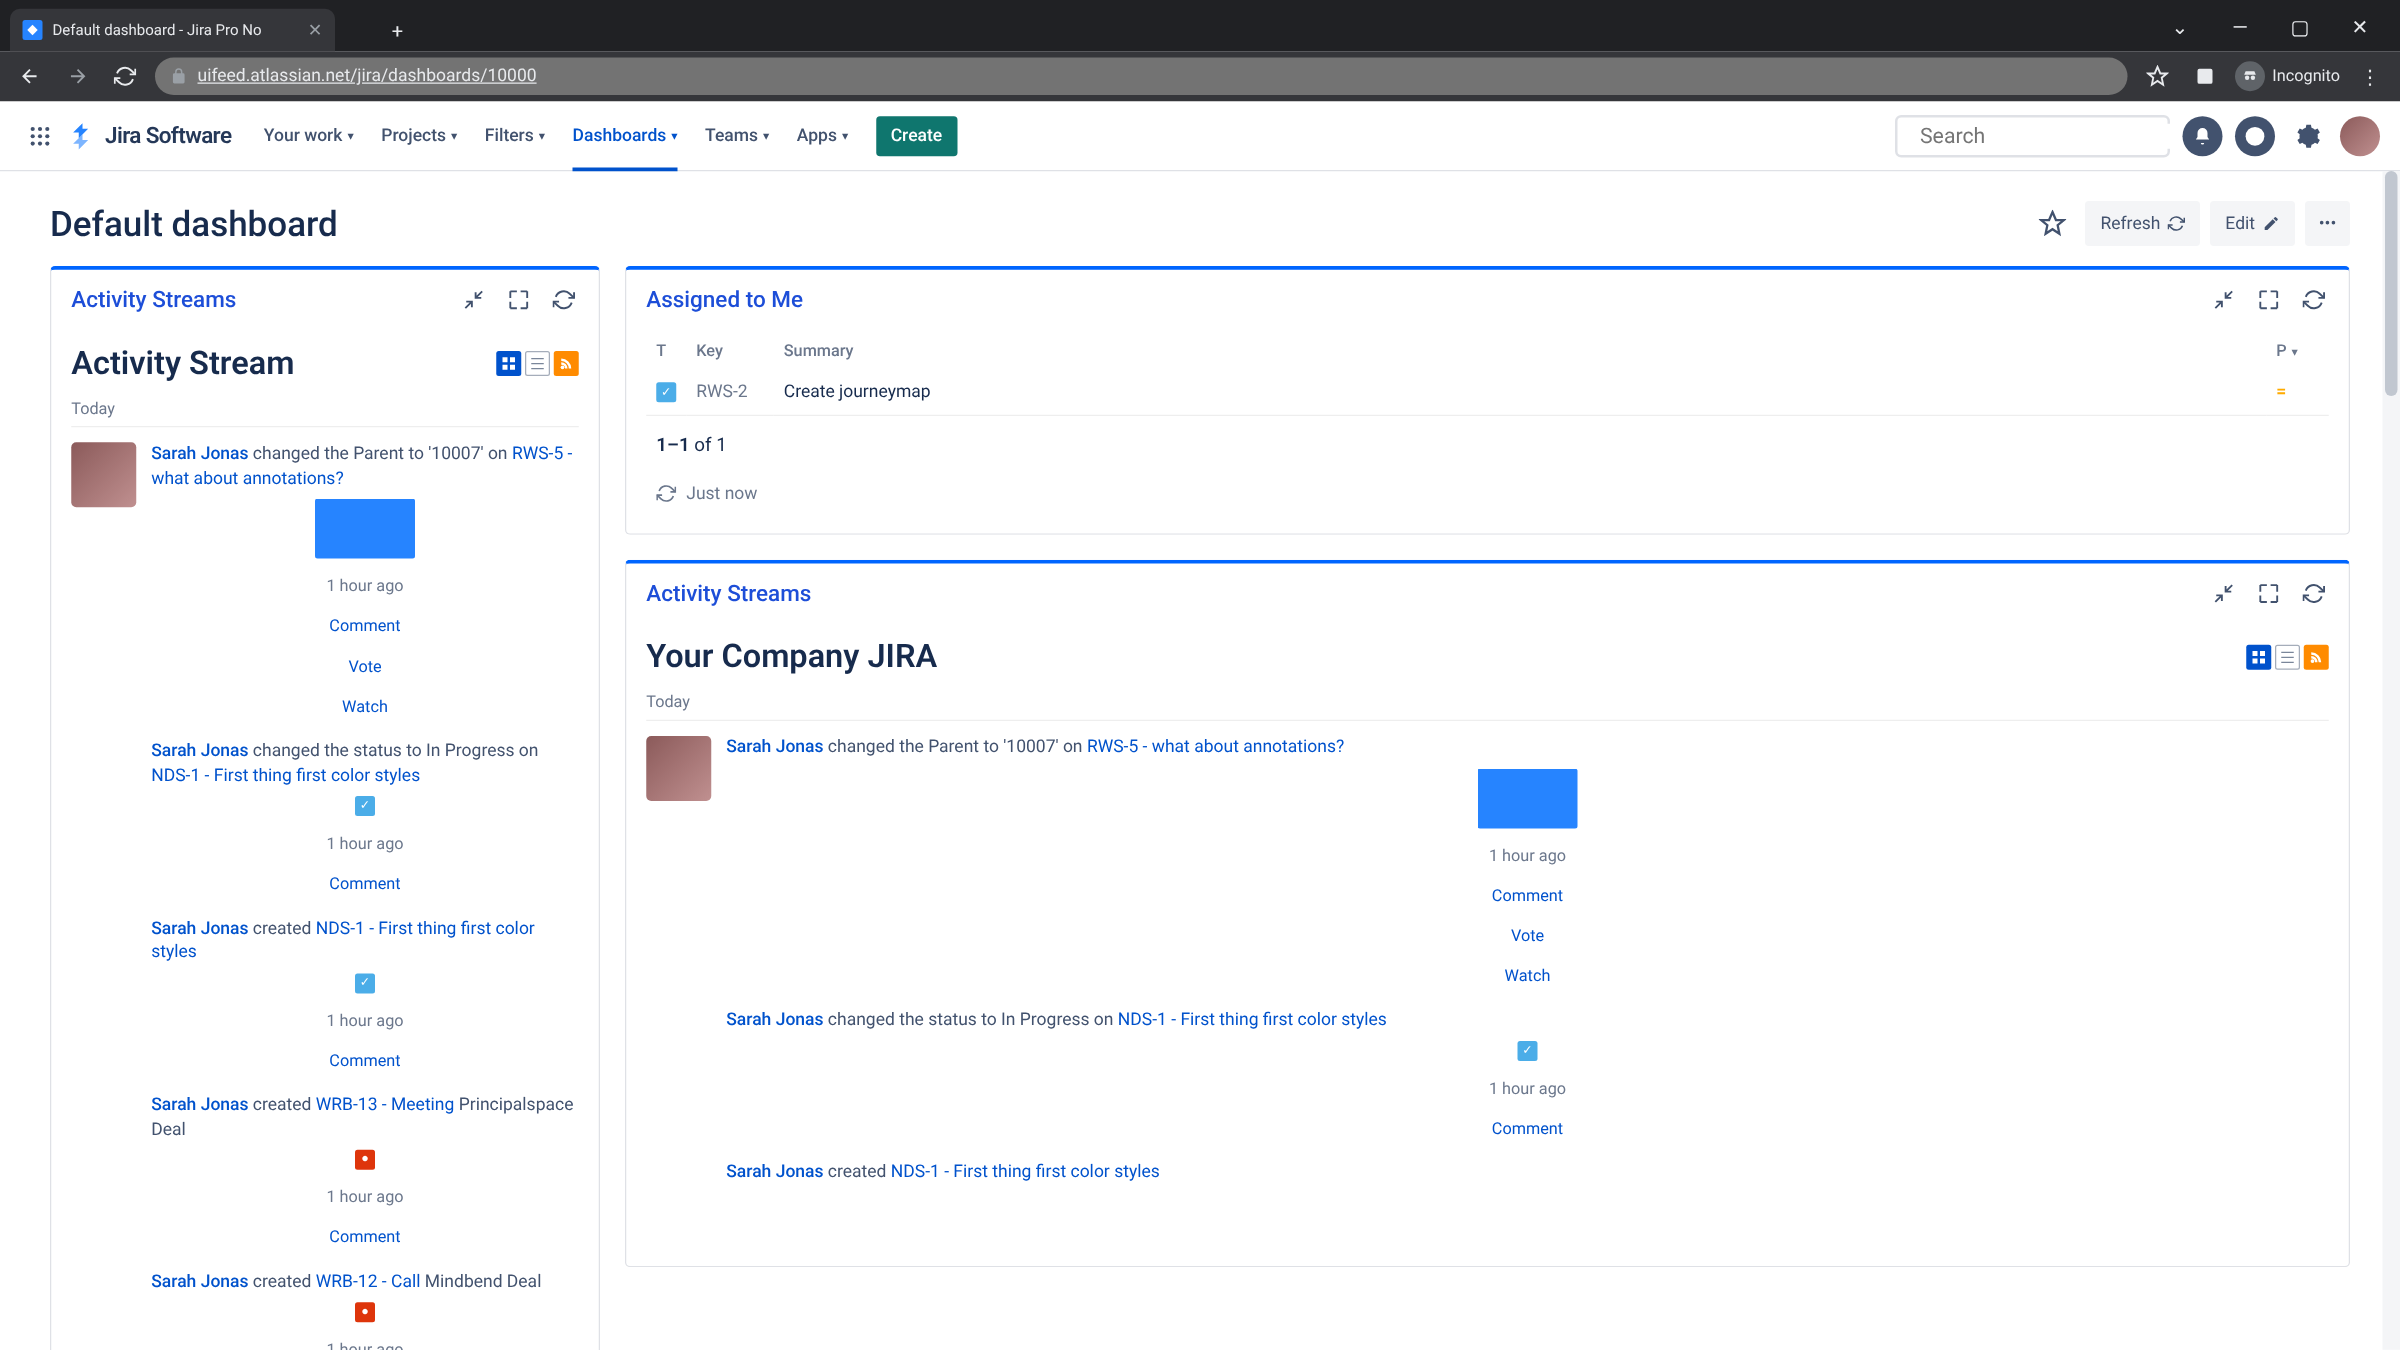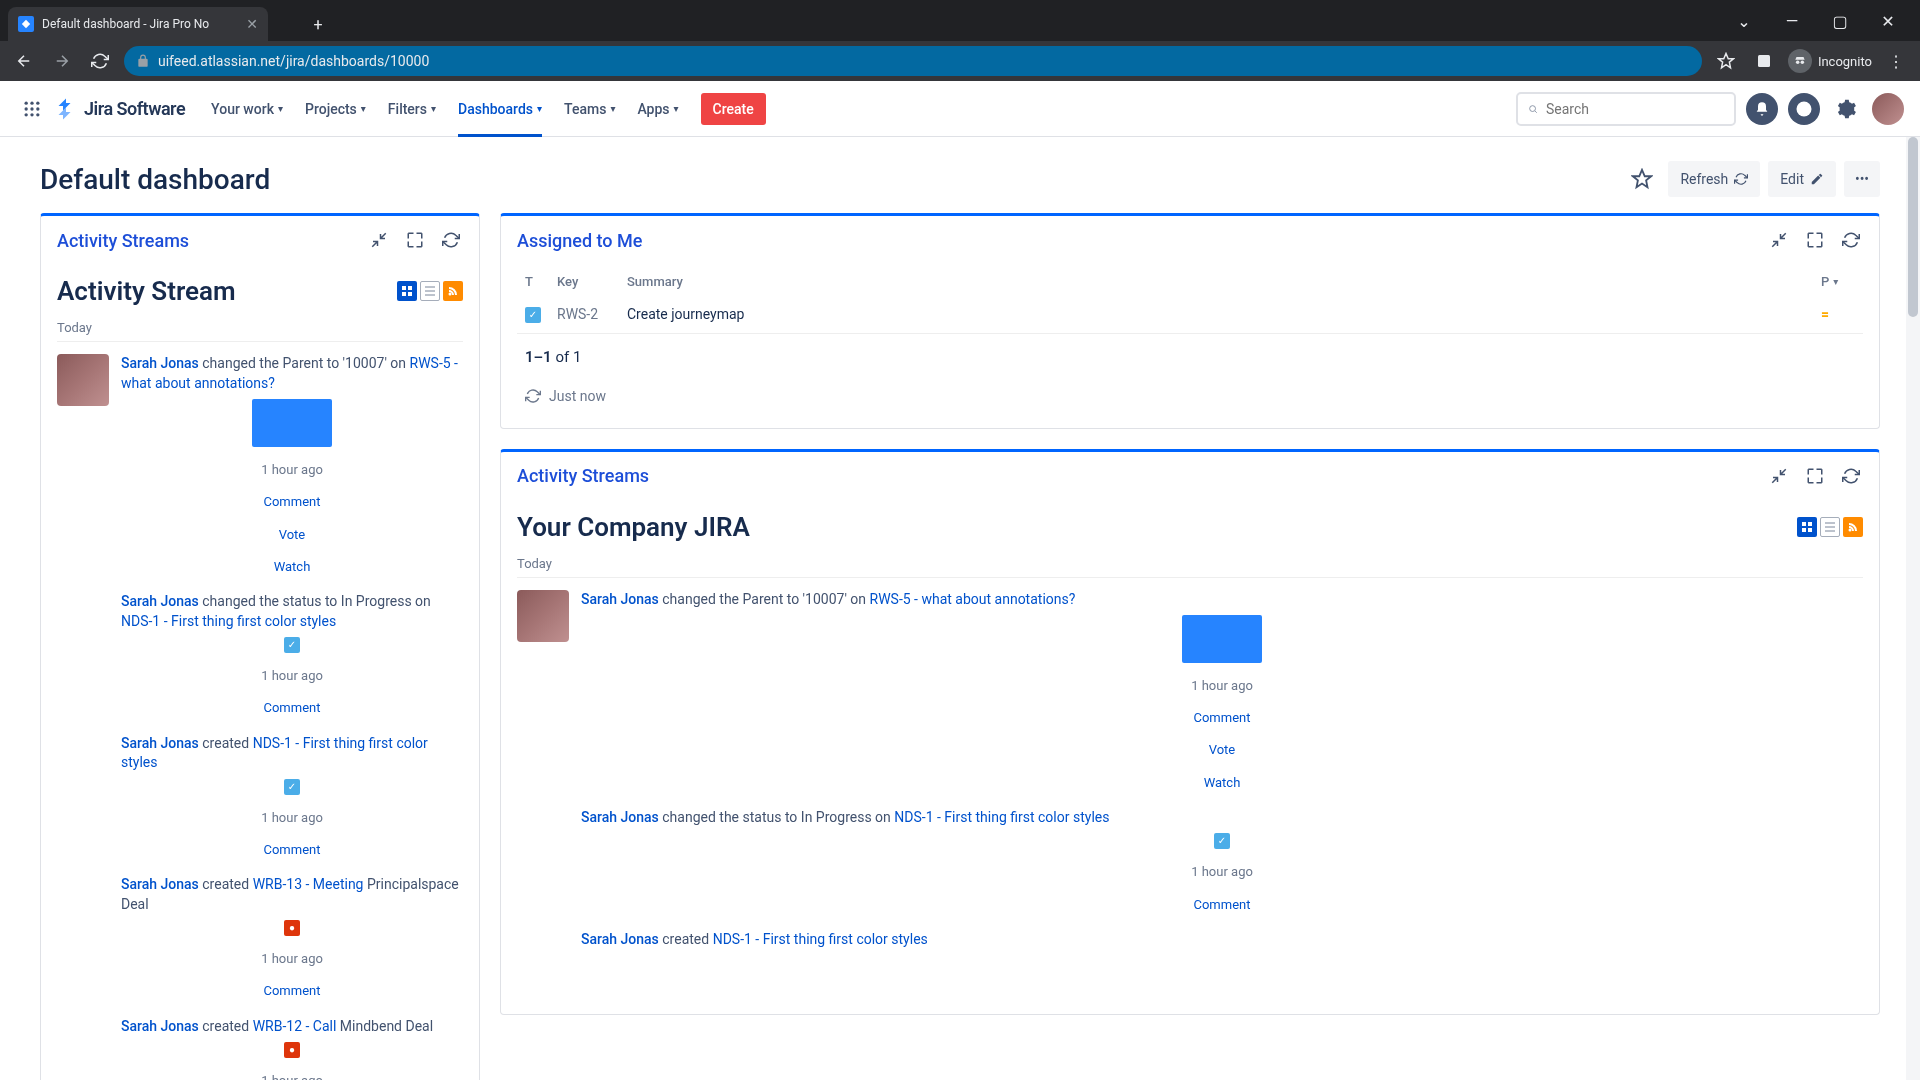--- a/index.html
+++ b/index.html
@@ -11,40 +11,40 @@
 .tab-favicon { width:16px; height:16px; background:#2684ff; border-radius:2px; display:flex; align-items:center; justify-content:center; }
 .tab-title { flex:1; white-space:nowrap; overflow:hidden; text-overflow:ellipsis; }
 .tab-close { color:#9aa0a6; cursor:pointer; font-size:14px; }
 .new-tab { color:#e8eaed; width:28px; height:28px; display:flex; align-items:center; justify-content:center; margin-left:8px; margin-bottom:3px; cursor:pointer; font-size:16px; border-radius:50%; }
 .window-controls { margin-left:auto; display:flex; gap:8px; padding-right:12px; margin-bottom:6px; }
 .win-btn { width:40px; height:28px; display:flex; align-items:center; justify-content:center; color:#e8eaed; cursor:pointer; }
 
 .browser-nav { background:#35363a; height:40px; display:flex; align-items:center; padding:0 10px; gap:10px; }
 .nav-btn { width:28px; height:28px; display:flex; align-items:center; justify-content:center; color:#9aa0a6; cursor:pointer; }
 .nav-btn.active { color:#e8eaed; }
-.url-bar { flex:1; background:#0369a1; height:30px; border-radius:15px; display:flex; align-items:center; padding:0 12px; gap:8px; color:#e8eaed; font-size:14px; }
+.url-bar { flex:1; background:#737373; height:30px; border-radius:15px; display:flex; align-items:center; padding:0 12px; gap:8px; color:#e8eaed; font-size:14px;text-decoration:underline; }
 .url-bar .lock { color:#9aa0a6; }
 .nav-right { display:flex; gap:10px; align-items:center; }
 .incognito-badge { display:flex; align-items:center; gap:6px; color:#e8eaed; font-size:13px; }
 .incognito-badge .ic { width:24px; height:24px; background:#5f6368; border-radius:50%; display:flex; align-items:center; justify-content:center; }
 
 
 .jira-header { height:56px; border-bottom:1px solid #dfe1e6; display:flex; align-items:center; padding:16px 16px; gap:6px; }
 .apps-btn { width:32px; height:32px; display:flex; align-items:center; justify-content:center; cursor:pointer; border-radius:3px; }
 .jira-logo { display:flex; align-items:center; gap:6px; margin-right:12px; cursor:pointer; }
 .jira-mark { width:24px; height:24px; color:#2684ff; }
 .jira-wordmark { font-size:18px; font-weight:600; letter-spacing:-0.5px; color:#253858; }
 .nav-item { padding:0 8px; height:56px; display:flex; align-items:center; gap:4px; color:#42526e; font-size:14px; font-weight:500; cursor:pointer; position:relative; }
 .nav-item.active { color:#0052cc; }
 .nav-item.active::after { content:""; position:absolute; bottom:0; left:8px; right:8px; height:3px; background:#0052cc; }
 .chev { font-size:10px; }
-.create-btn { background:#ef4444; color:#fff; padding:0 12px; height:32px; border:none; border-radius:3px; font-size:14px; font-weight:500; cursor:pointer; margin-left:8px; }
+.create-btn { background:#0f766e; color:#fff; padding:0 12px; height:32px; border:none; border-radius:3px; font-size:14px; font-weight:500; cursor:pointer; margin-left:8px; }
 .header-right { margin-left:auto; display:flex; align-items:center; gap:10px; }
 .search-box { display:flex; align-items:center; gap:8px; border:2px solid #dfe1e6; border-radius:5px; height:34px; width:220px; padding:0 10px; color:#7a869a; font-size:14px; }
-.search-box input { border:none; outline:none; flex:1; font-size:14px; }
+.search-box input { border:none; outline:none; flex:1; font-size:17px; }
 .hdr-icon { width:32px; height:32px; display:flex; align-items:center; justify-content:center; cursor:pointer; border-radius:50%; color:#42526e; }
 .hdr-icon.filled { background:#42526e; color:#fff; }
 .avatar { width:32px; height:32px; border-radius:50%; background:linear-gradient(135deg,#8b5a5a,#c09090); }
 
 
 .page { padding:24px 40px; height:calc(1080px - 41px - 40px - 56px); overflow:auto; position:relative; }
 .page-head { display:flex; align-items:center; margin-bottom:16px; }
 .page-title { font-size:28px; font-weight:500; color:#172b4d; }
 .page-actions { margin-left:auto; display:flex; align-items:center; gap:8px; }
 .pa-btn { height:36px; padding:0 12px; border:none; background:#f4f5f7; border-radius:3px; display:flex; align-items:center; gap:6px; font-size:14px; color:#42526e; cursor:pointer; }

